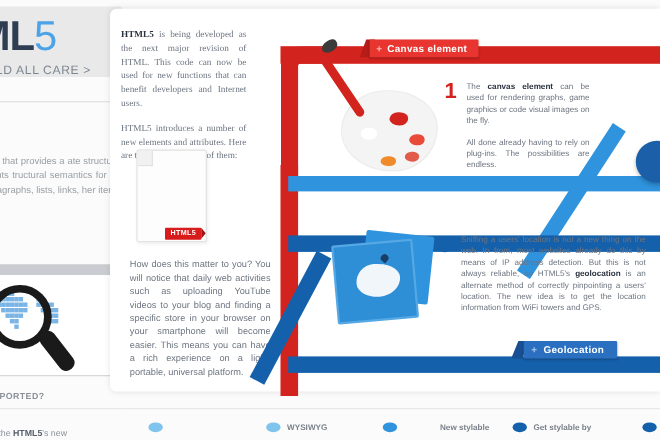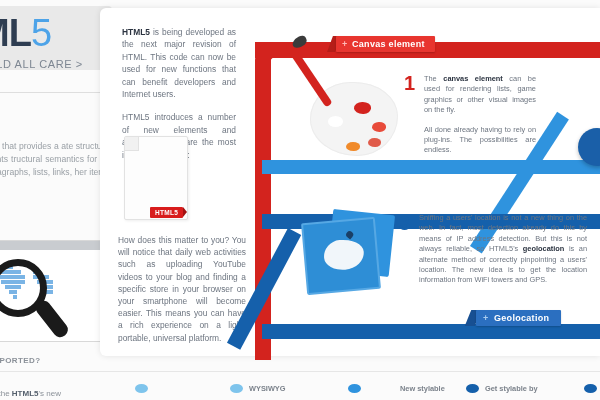--- a/index.html
+++ b/index.html
@@ -27,21 +27,21 @@
   .mag-ring{position:absolute;left:0;top:0;width:58px;height:58px;border:7px solid #1a1a1a;border-radius:50%;box-sizing:border-box;}
   .mag-handle{position:absolute;left:44px;top:48px;width:15px;height:42px;background:#1a1a1a;border-radius:7px;transform:rotate(-38deg);transform-origin:top left;}
   .left-bottom-head{position:absolute;left:-38px;top:356px;width:150px;font-size:8px;font-weight:bold;letter-spacing:.4px;color:#8b9199;}
   .left-bottom-txt{position:absolute;left:-30px;top:388px;width:140px;font-size:8px;line-height:11px;color:#8b9199;}
   .left-bottom-txt b{color:#55606d;}
 
   
   .main-card{position:absolute;left:100px;top:8px;width:500px;height:348px;background:#ffffff;border-radius:6px 0 0 6px;box-shadow:0 0 6px rgba(0,0,0,.10);}
 
   
-  .intro{position:absolute;left:122px;top:26px;width:114px;font-size:8.4px;line-height:12.4px;color:#6d7580;text-align:justify;}
+  .intro{position:absolute;left:110px;top:26px;width:114px;font-size:8.4px;line-height:12.4px;color:#6d7580;text-align:justify;font-family:Liberation Serif, serif;}
   .intro b{color:#2b3340;}
   .intro p{margin:0 0 11px 0;}
 
   
   .doc-icon{position:absolute;left:124px;top:136px;width:62px;height:82px;background:#fdfdfd;border:1px solid #e2e2e2;border-radius:2px;box-shadow:1px 1px 3px rgba(0,0,0,.07);}
   .doc-fold{position:absolute;left:0;top:0;width:13px;height:13px;background:#f1f1f1;border-right:1px solid #e2e2e2;border-bottom:1px solid #e2e2e2;}
   .html5-tag{position:absolute;left:150px;top:207px;height:11px;padding:0 5px;background:#d81c1c;color:#fff;font-size:6.5px;font-weight:bold;letter-spacing:.3px;line-height:11px;border-radius:1px;}
   .html5-tag:after{content:"";position:absolute;right:-4px;top:0;border-top:5.5px solid transparent;border-bottom:5.5px solid transparent;border-left:4px solid #a31212;}
 
   
@@ -214,38 +214,38 @@
   <div class="map-card map-front">
     <div class="map-blob"></div>
     <div class="map-pin"></div>
   </div>
 
   <div class="geo-notch"></div>
   <div class="geo-label"><span class="plus">+</span><span>Geolocation</span></div>
 
   <div class="num num-1">1</div>
   <div class="item-text item-1">
-    <p><span>The </span><b>canvas element</b><span> can be used for rendering lists, game graphics or other visual images on the fly.</span></p>
+    <p><span>The </span><b>canvas element</b><span> can be used for rendering graphs, game graphics or code visual images on the fly.</span></p>
     <p>All done already having to rely on plug-ins. The possibilities are endless.</p>
   </div>
 
   <div class="circle-2"></div>
 
   <div class="num num-3">3</div>
   <div class="item-text item-3">
-    <p><span>Sniffing a users' location is not a new thing on the web. In fact, most detection already do this by means of IP address detection. But this is not always reliable, so HTML5's </span><b>geolocation</b><span> is an alternate method of correctly pinpointing a users' location. The new idea is to get the location information from WiFi towers and GPS.</span></p>
+    <p><span>Sniffing a users' location is not a new thing on the web. In from, most websites already do this by means of IP address detection. But this is not always reliable, so HTML5's </span><b>geolocation</b><span> is an alternate method of correctly pinpointing a users' location. The new idea is to get the location information from WiFi towers and GPS.</span></p>
   </div>
 
   <div class="bottom-rule2"></div>
   <div class="bullets" id="bullets">
       <div class="bullet" style="left: 0px; flex-direction: column;">
         <span class="dot" style="background: rgb(126, 196, 236);"></span>
         <span class="b-label">Cross-document</span>
       </div>
-      <div class="bullet" style="left: 118px;">
+      <div class="bullet" style="left: 130px;">
         <span class="dot" style="background: rgb(126, 196, 236);"></span>
         <span class="b-label">WYSIWYG</span>
       </div>
       <div class="bullet" style="left: 236px; gap: 39px;">
         <span class="dot" style="background: rgb(47, 147, 222);"></span>
         <span class="b-label">New stylable</span>
       </div>
       <div class="bullet" style="left: 354px;">
         <span class="dot" style="background: rgb(21, 96, 171);"></span>
         <span class="b-label">Get stylable by</span>

